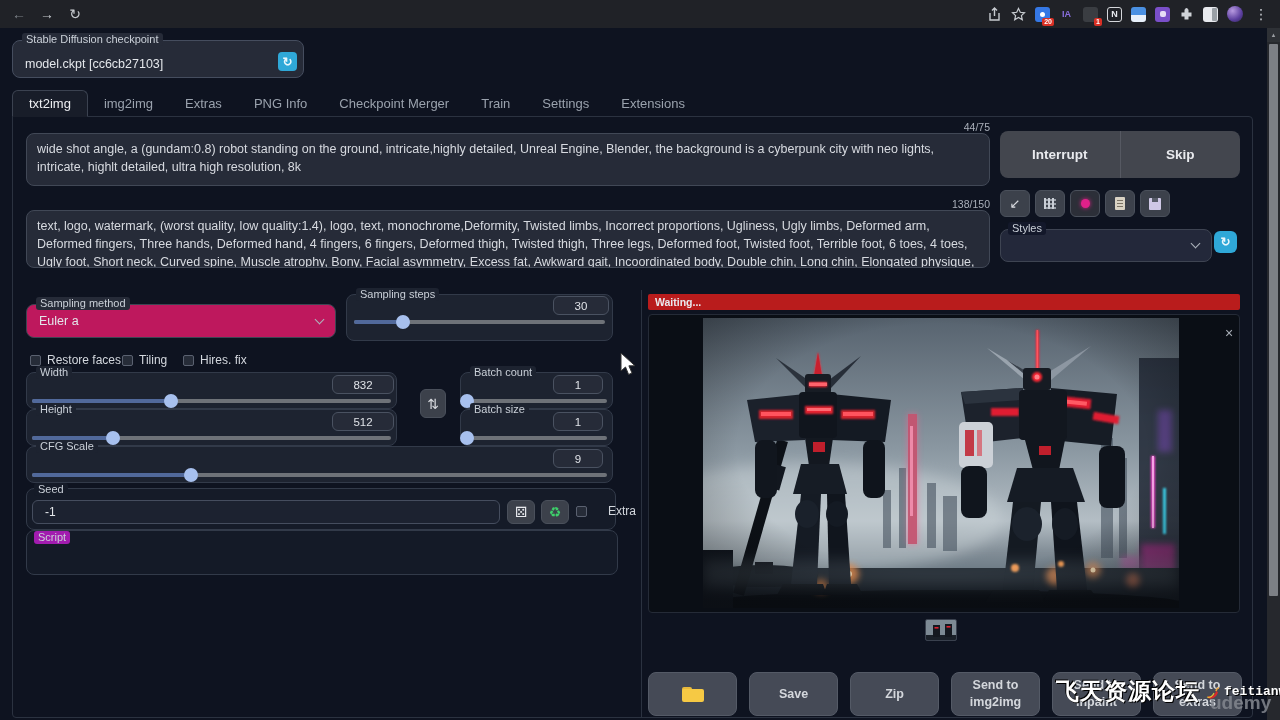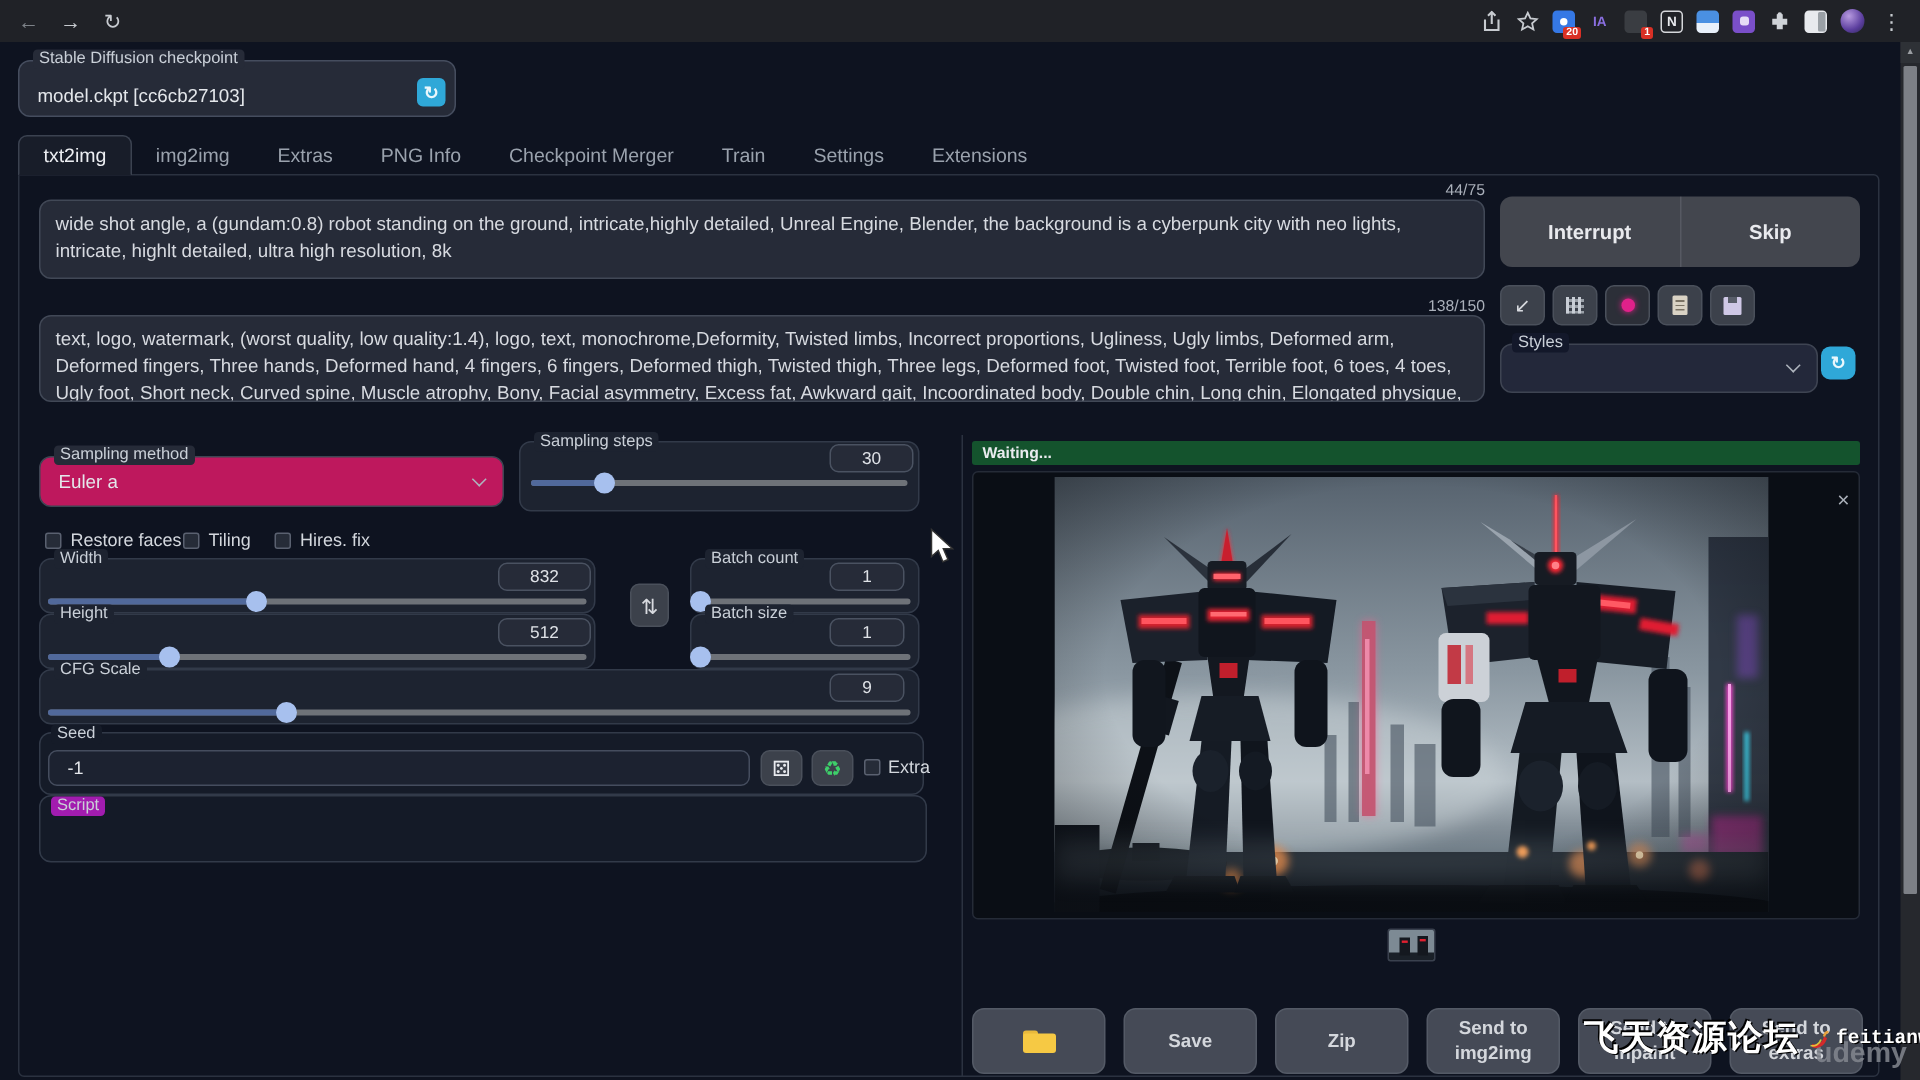--- a/index.html
+++ b/index.html
@@ -62,21 +62,21 @@
 
 
 .tabs{position:absolute;left:12px;top:90px;display:flex;z-index:4}
 .tab{height:27px;display:flex;align-items:center;padding:0 16px;font-size:13px;color:#9aa2ad}
 .tab.active{color:#eceef2;background:#181d29;border:1px solid #3b4250;border-bottom:1px solid #181d29;
   border-radius:6px 6px 0 0}
 .contentbox{position:absolute;left:12px;top:116px;width:1241px;height:602px;
   border:1px solid #2b3240;border-radius:0 4px 4px 4px}
 
 
-.progress{position:absolute;left:648px;top:294px;width:592px;height:16px;background:#14532d;border-radius:2px;
+.progress{position:absolute;left:648px;top:294px;width:592px;height:16px;background:#b91c1c;border-radius:2px;
   display:flex;align-items:center;padding:0 7px;font-size:10.5px;font-weight:bold;color:#e9ebef}
 .gallery{position:absolute;left:648px;top:314px;width:592px;height:299px;background:#0a0e15;
   border:1px solid #252b37;border-radius:4px}
 .closex{position:absolute;left:1220px;top:324px;width:18px;height:18px;display:flex;align-items:center;
   justify-content:center;color:#a9afb8;font-size:14px}
 .thumbmini{position:absolute;left:925px;top:619px;width:32px;height:22px;border:1px solid #3a414e;border-radius:2px;overflow:hidden}
 
 
 .wm{position:absolute;left:1056px;top:676px;display:flex;align-items:center;z-index:40;white-space:nowrap}
 .wm .forum{font-size:23px;font-weight:bold;color:#fff;text-shadow:1px 1px 0 #000,-1px -1px 0 #000;letter-spacing:1px}
@@ -292,21 +292,21 @@
   <span class="chip onpage" style="left:34px;top:483px;background:#151b28">Seed</span>
   <div class="selbox" style="left:32px;top:500px;width:468px;height:24px;border-radius:6px;background:#1c2230">
     <span style="font-size:12px">-1</span>
   </div>
   <div class="qbtn" style="left:507px;top:500px;width:28px;height:24px;font-size:14px;color:#e8eaee">
     <span>⚄</span>
   </div>
   <div class="qbtn" style="left:541px;top:500px;width:28px;height:24px;font-size:14px;color:#3ecf6a">
     <span>♻</span>
   </div>
-  <div class="abs" style="left:576px;top:504px;display:flex;align-items:center;gap:5px">
+  <div class="abs" style="left:576px;top:504px;display:flex;align-items:center;gap:21px">
     <span class="cbox"></span>
     <span class="cblabel">Extra</span>
   </div>
 
   <div class="grp" style="left:26px;top:530px;width:592px;height:45px;background:#141a27"></div>
   <span class="chip onpage" style="left:34px;top:531px;background:#a21caf">Script</span>
 
   <div class="abs" style="left:641px;top:290px;width:1px;height:428px;background:#2b3240"></div>
 
   <div class="progress">

